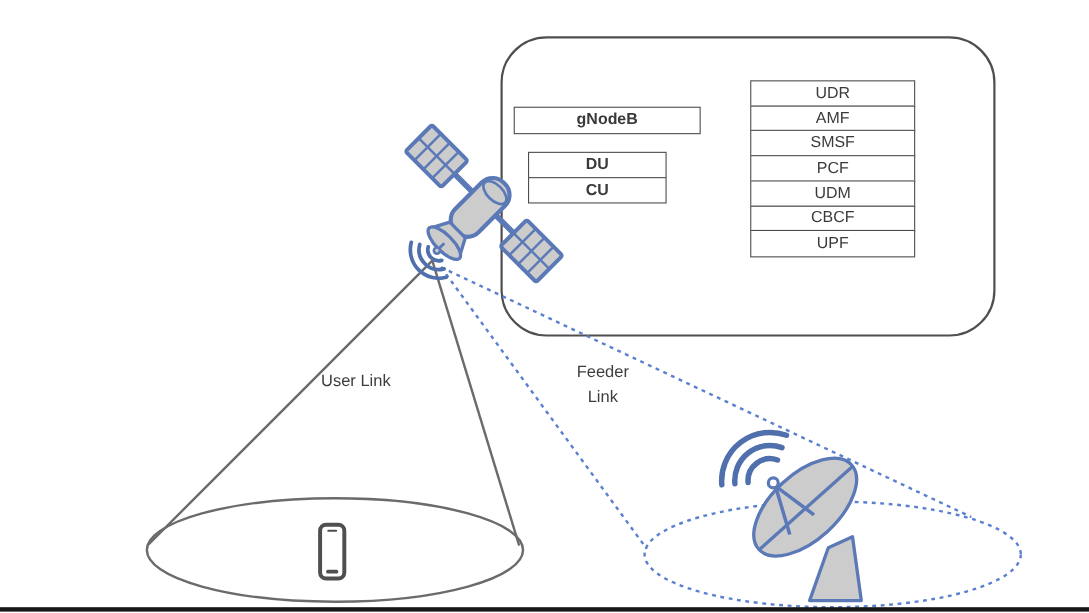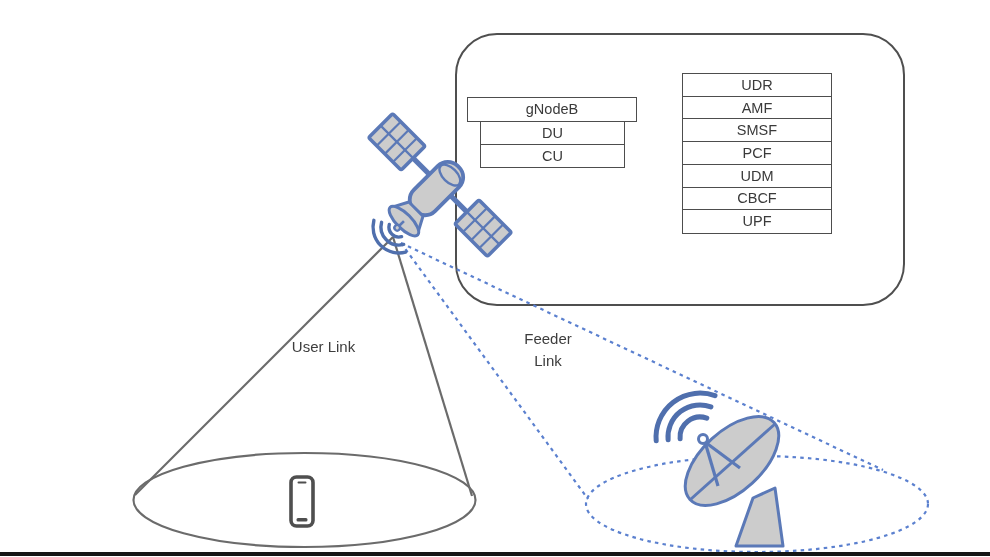--- a/index.html
+++ b/index.html
@@ -114,22 +114,22 @@
 
       <ellipse cx="732" cy="461" rx="57" ry="30" transform="rotate(-42.5 732 461)" fill="#cccccc" stroke="#5b79b7" stroke-width="3"></ellipse>
       <line x1="775" y1="424" x2="691" y2="499" stroke="#5b79b7" stroke-width="3"></line>
 
       <line x1="705" y1="442" x2="740" y2="468" stroke="#5b79b7" stroke-width="3.2"></line>
       <line x1="705" y1="442" x2="718" y2="486" stroke="#5b79b7" stroke-width="3.2"></line>
       <circle cx="703" cy="439" r="4.5" fill="#ffffff" stroke="#5b79b7" stroke-width="3"></circle>
     </g>
   </svg>
 
-  <div class="box" style="left:467px; top:97px; width:170px; height:25px;">gNodeB</div>
-  <div class="stack" style="left:480px; top:121px; width:145px;">
+  <div class="box" style="left:467px; top:97px; width:170px; height:25px;font-weight:bold;">gNodeB</div>
+  <div class="stack" style="left:480px; top:138px; width:126px;font-weight:bold;">
     <div class="row">DU</div>
     <div class="row">CU</div>
   </div>
 
   <div class="stack" style="left:682px; top:73px; width:150px;">
     <div class="row">UDR</div>
     <div class="row">AMF</div>
     <div class="row">SMSF</div>
     <div class="row">PCF</div>
     <div class="row">UDM</div>

